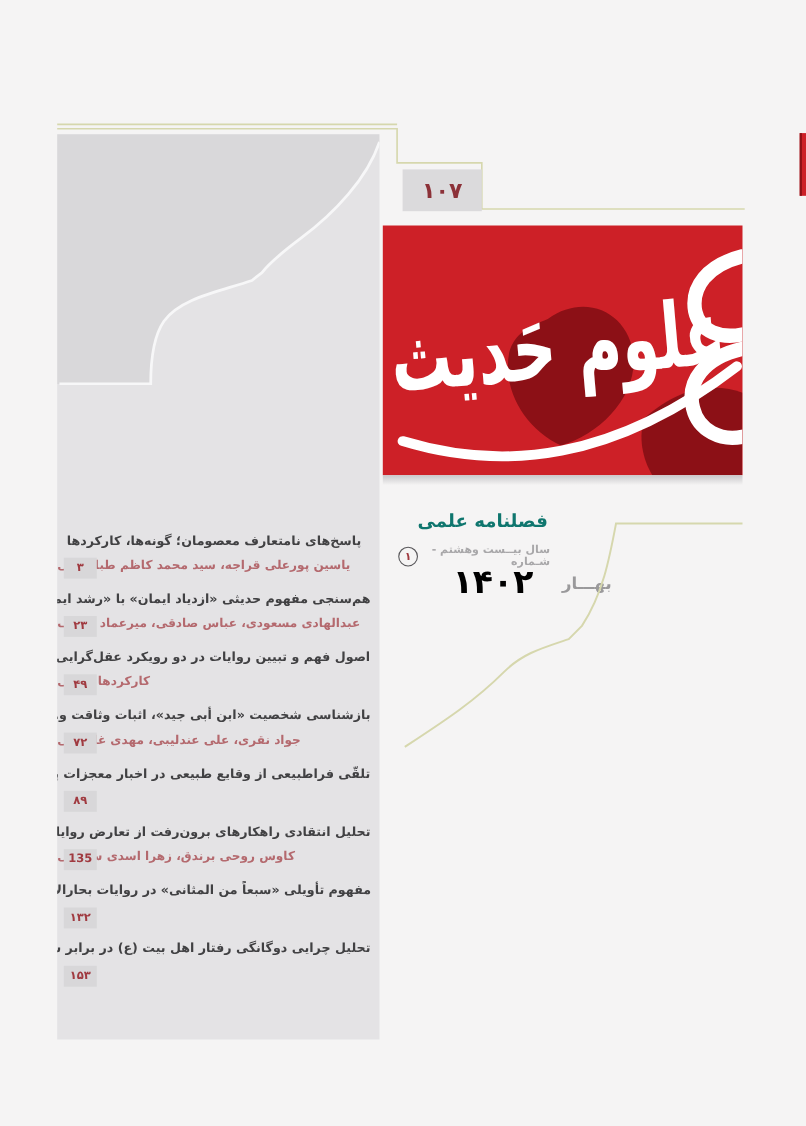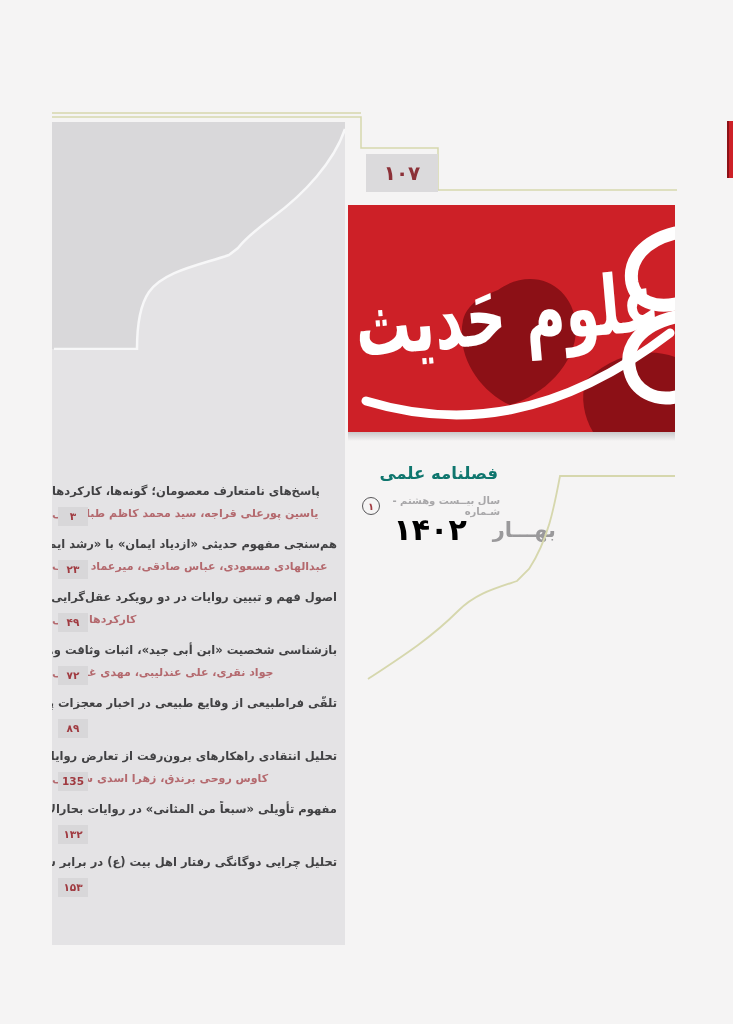--- a/index.html
+++ b/index.html
@@ -53,30 +53,30 @@
   }
   .issue-circle{
     width:16px;height:16px;border:1.5px solid #58575a;border-radius:50%;
     display:flex;align-items:center;justify-content:center;
     font-size:10px;font-weight:bold;color:#a03a40;flex:0 0 auto;
   }
   .year-line{
     position:absolute;left:376px;top:512px;width:180px;
     display:flex;direction:rtl;align-items:center;gap:26px;
   }
-  .season{font-size:21px;font-weight:bold;color:#9a999b;}
+  .season{font-size:15px;font-weight:bold;color:#9a999b;}
   .year{font-size:30px;font-weight:bold;color:#000000;letter-spacing:7px;}
 
   .dome-right{position:absolute;left:363px;top:468px;width:315px;height:218px;}
 
   
   .toc{position:absolute;left:0;top:361px;right:0;}
   .toc-row{position:relative;height:53px;padding-right:8px;box-sizing:border-box;}
   .article-title{
-    direction:rtl;text-align:left;white-space:nowrap;overflow:hidden;
+    direction:rtl;text-align:center;white-space:nowrap;overflow:hidden;
     font-size:11.5px;line-height:17px;font-weight:bold;color:#414143;
   }
   .article-authors{
     direction:rtl;text-align:left;white-space:nowrap;overflow:hidden;
     margin-top:7px;font-size:11px;line-height:13px;font-weight:bold;color:#b4696e;
   }
   .page-badge{
     position:absolute;left:6px;top:24px;width:30px;height:19px;
     background:#d8d7d9;color:#a03a40;
     font-size:10.5px;font-weight:bold;text-align:center;line-height:19px;

